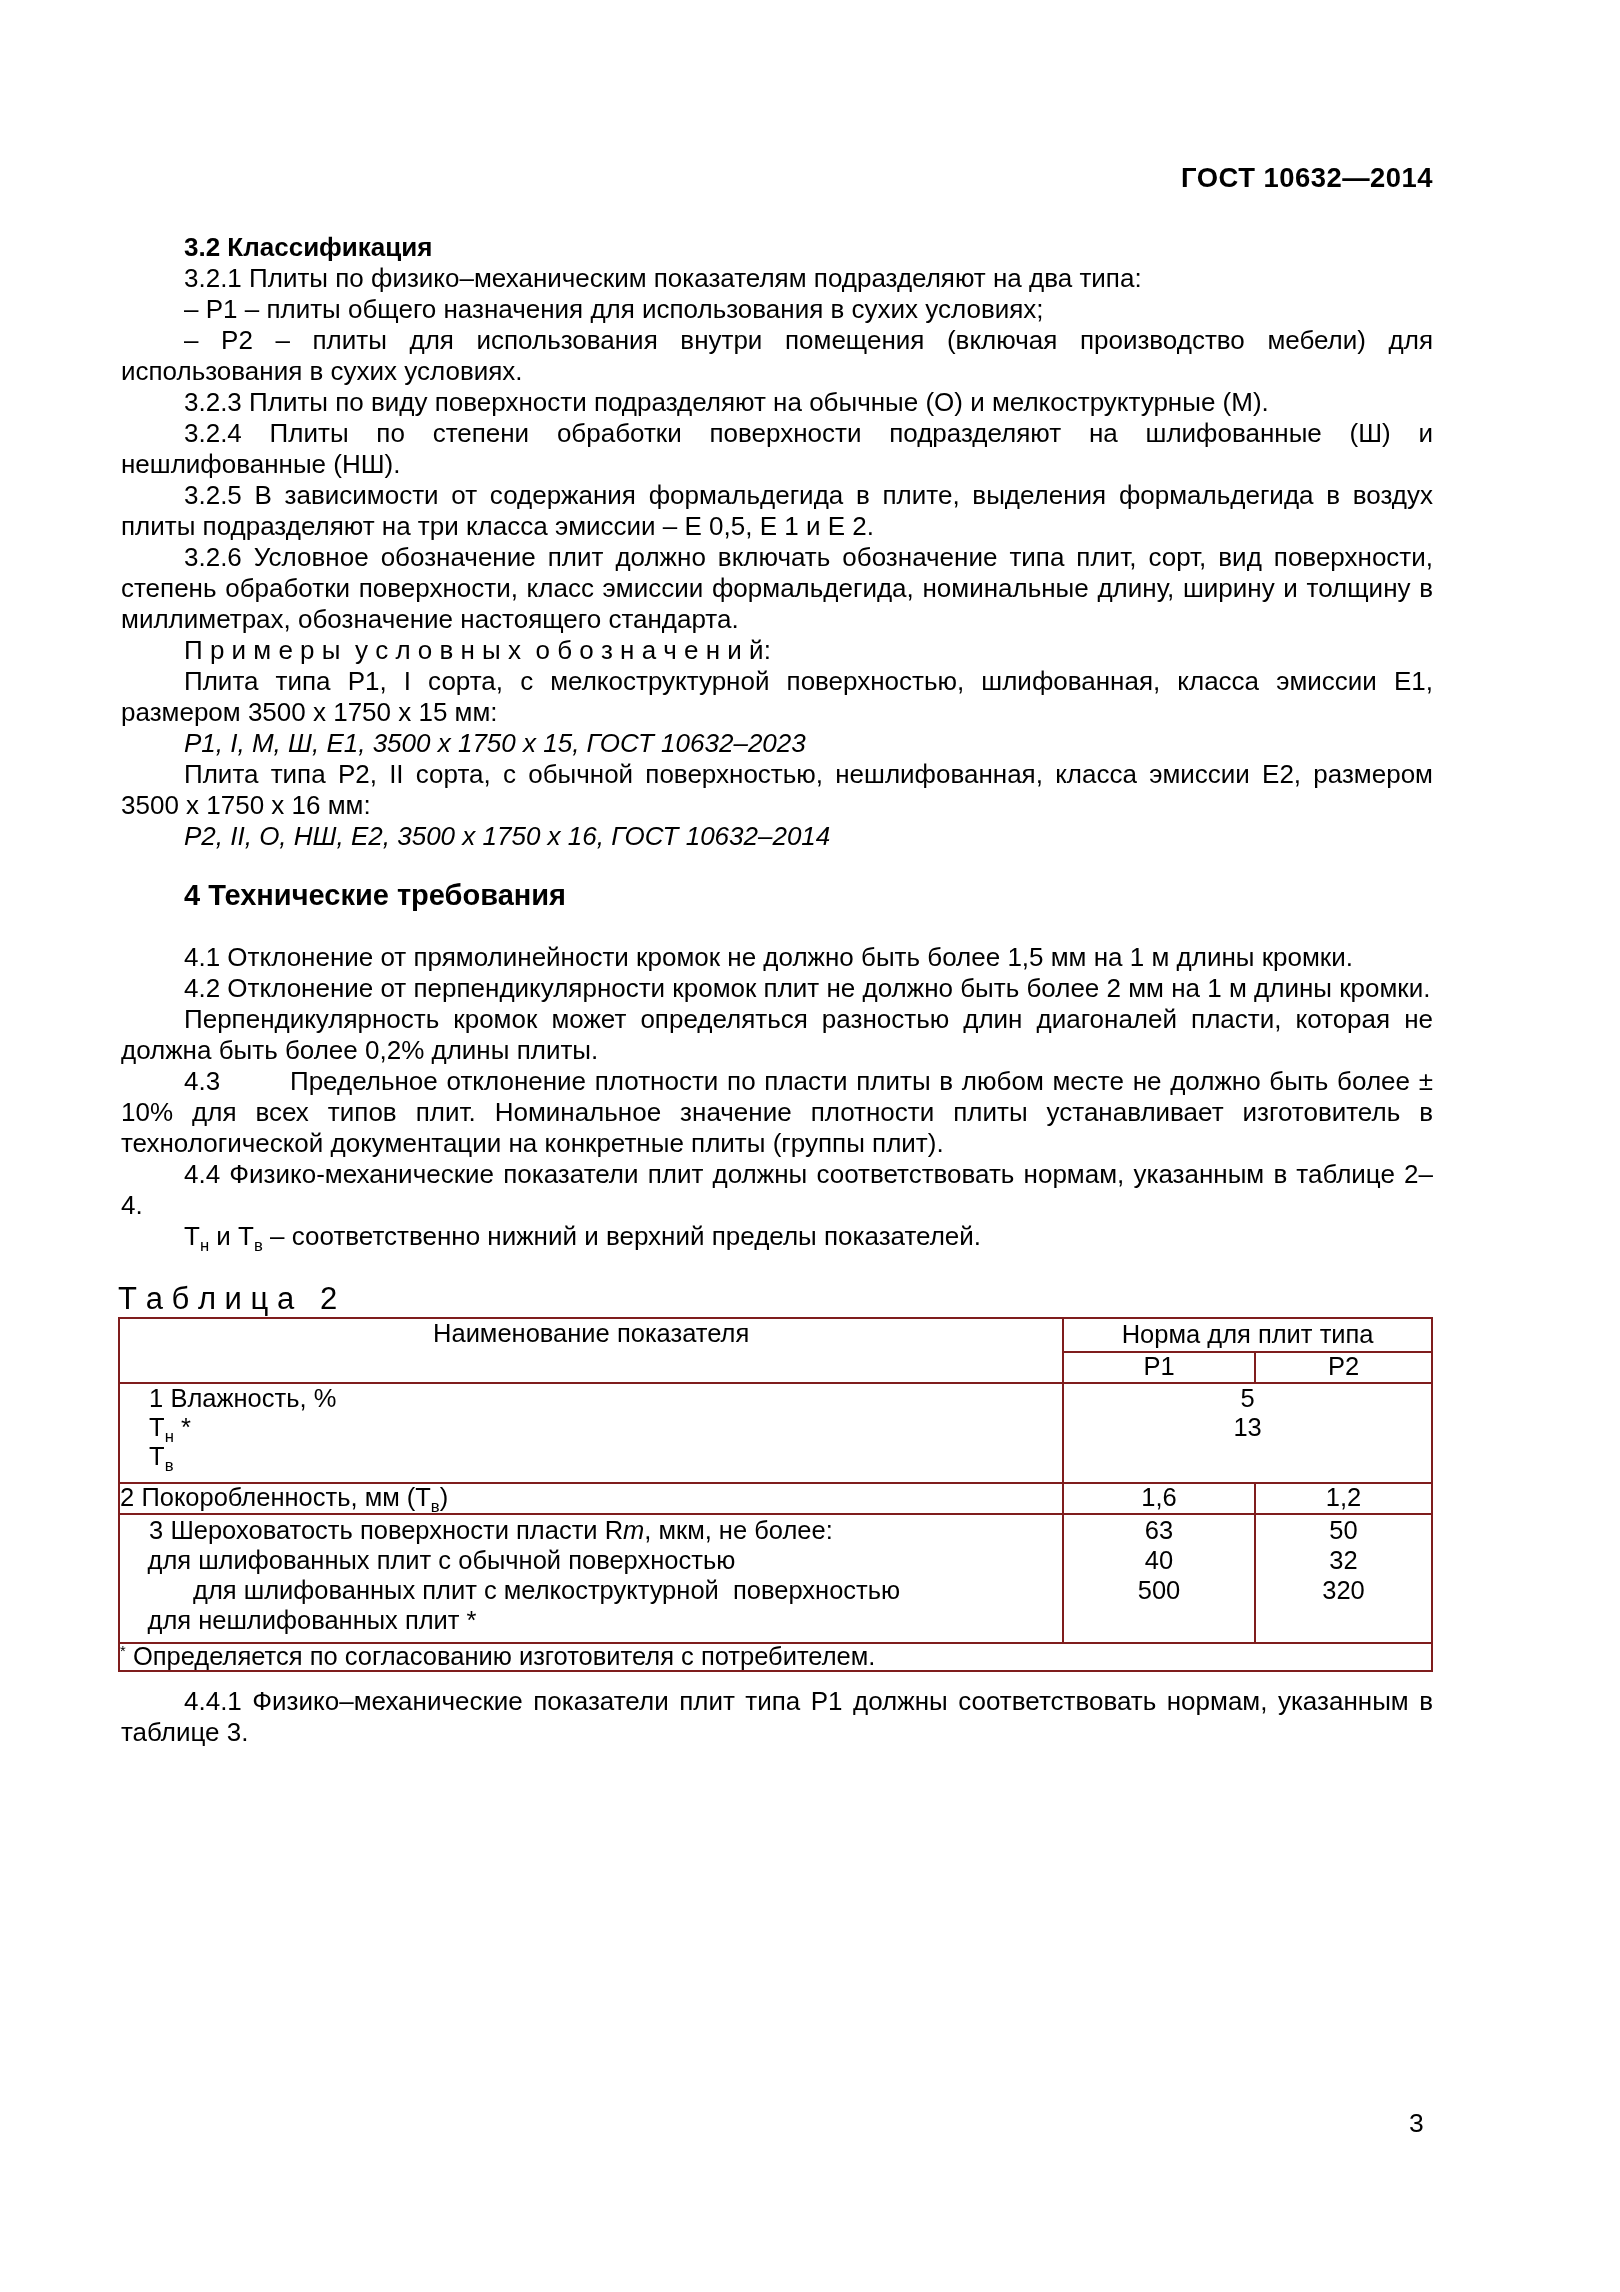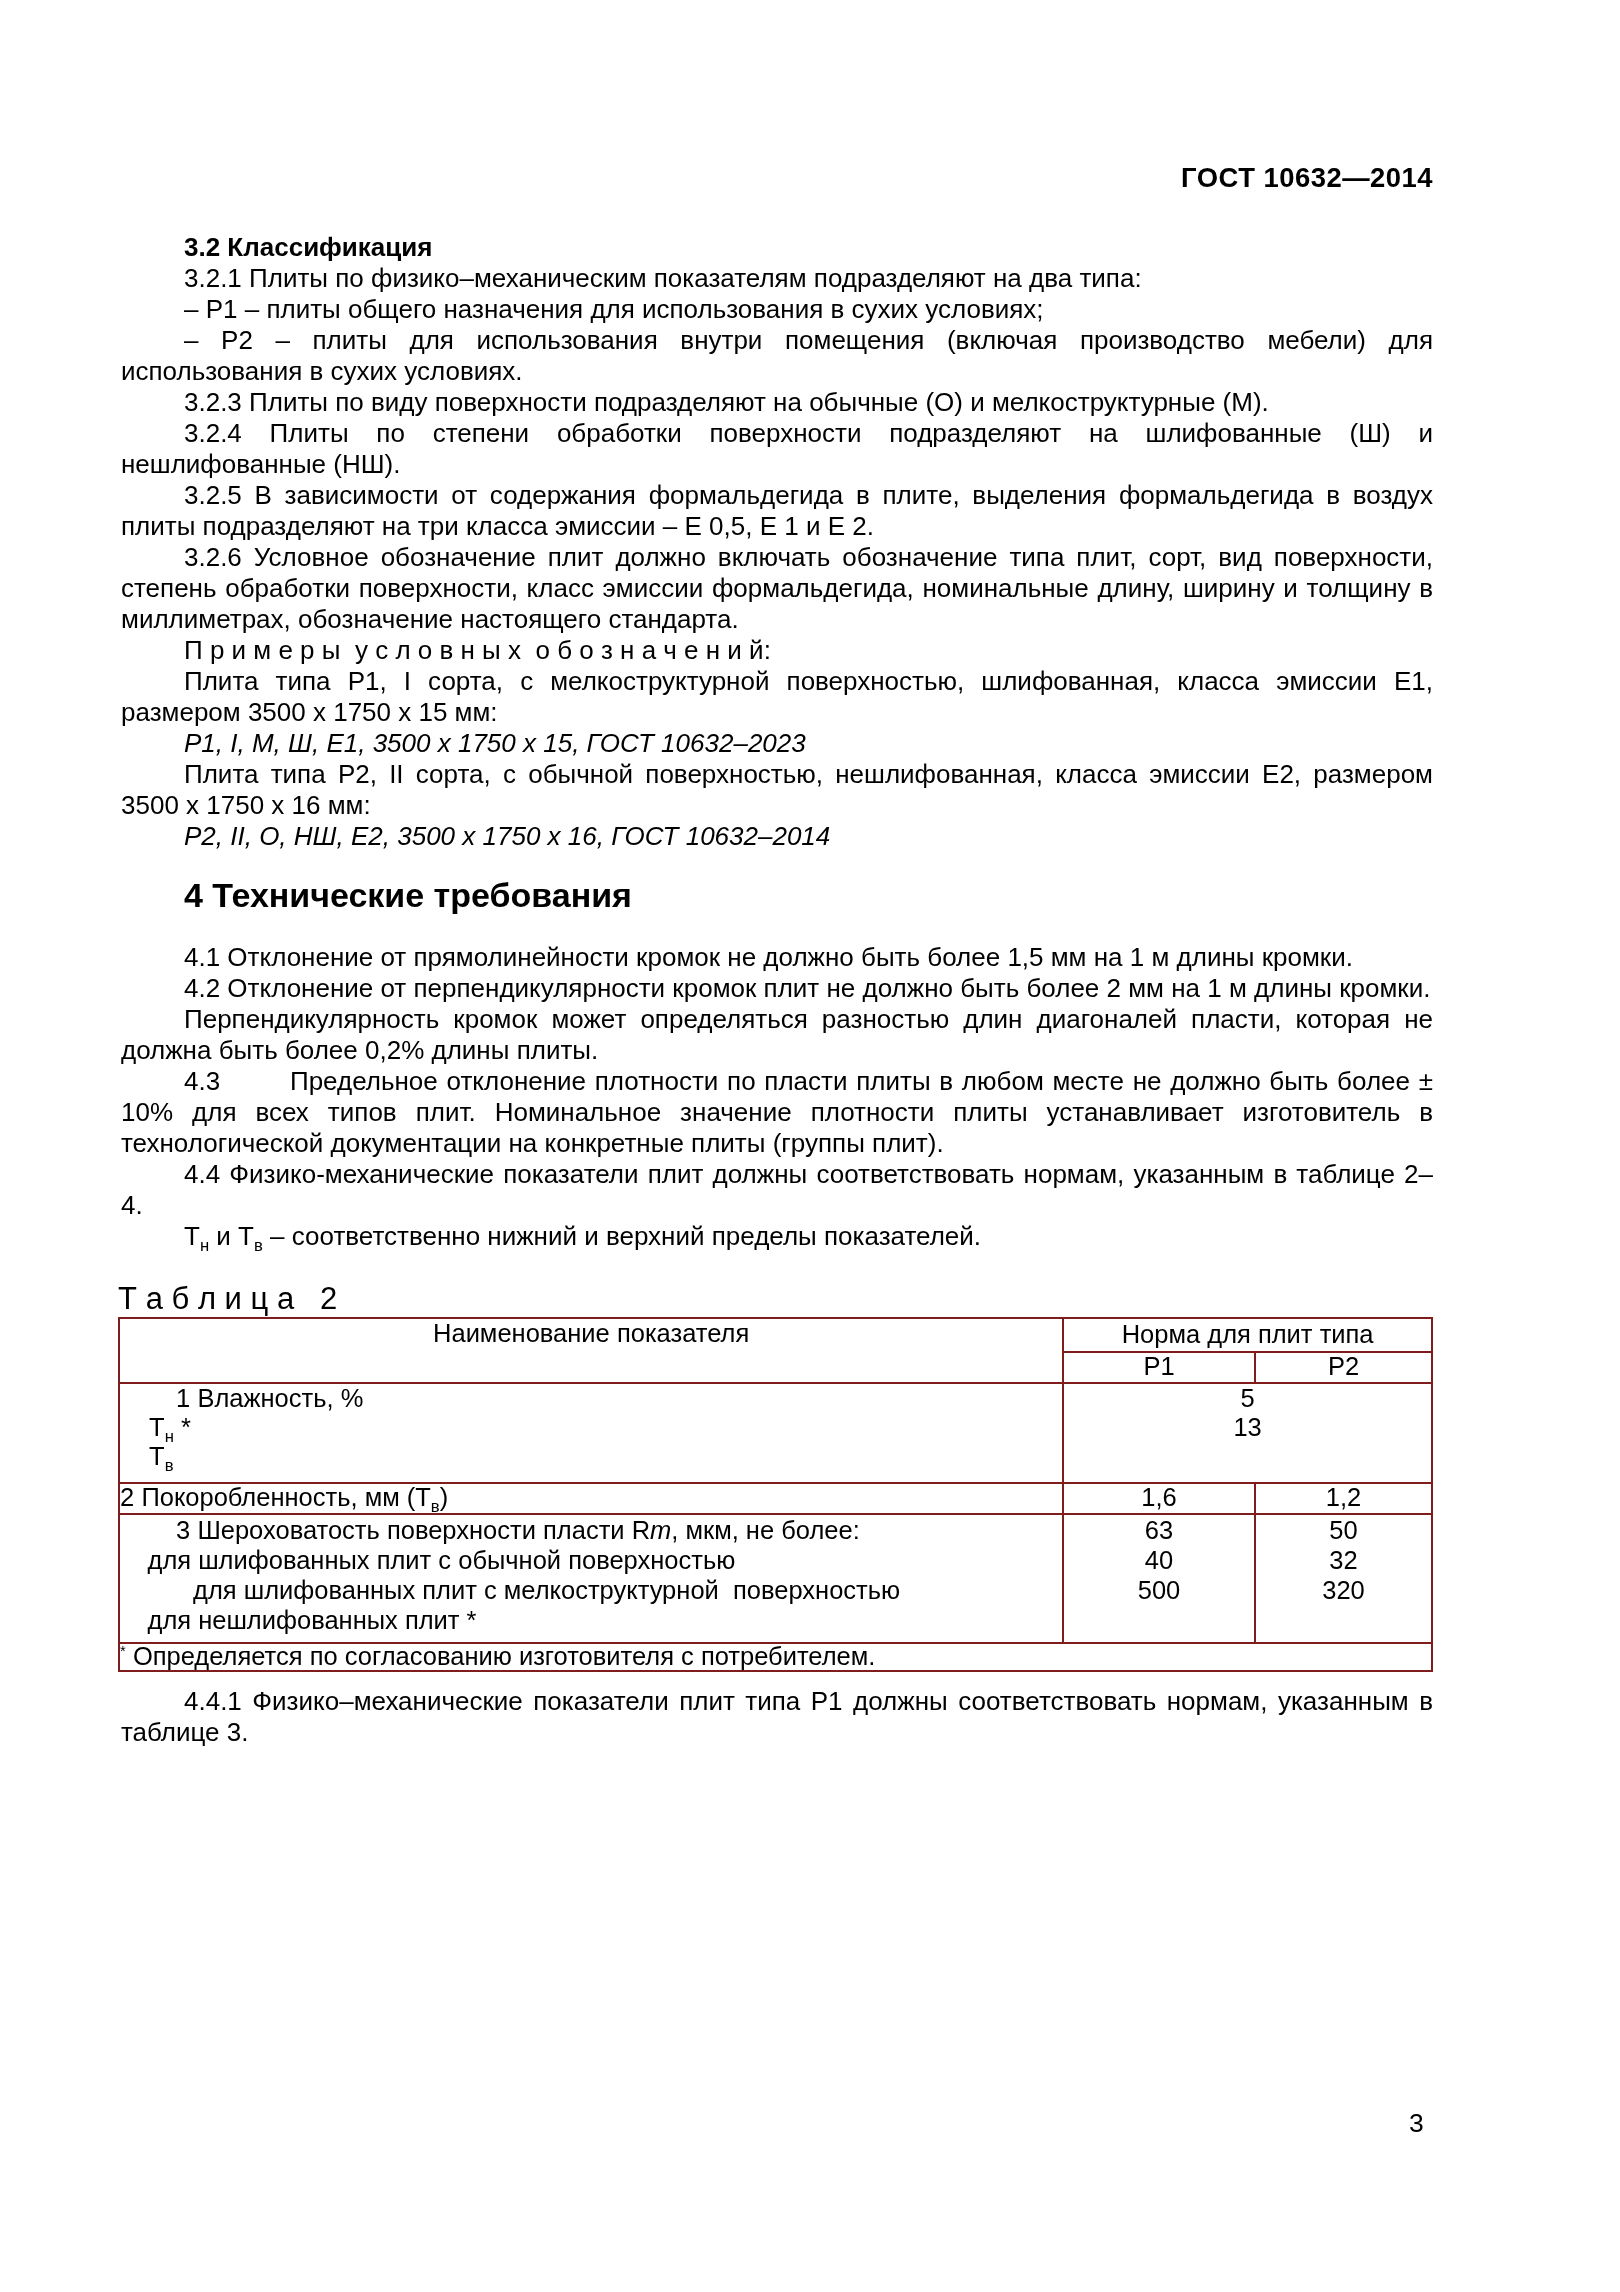--- a/index.html
+++ b/index.html
@@ -14,42 +14,42 @@
     font-size:27.4px;font-weight:bold;text-align:right;line-height:31px;
     margin-bottom:39px;letter-spacing:0.5px;
   }
   .para{
     font-size:26px;line-height:31px;text-align:justify;text-indent:63px;
   }
   .bold{font-weight:bold;}
   .italic{font-style:italic;}
   .pre{white-space:pre-wrap;}
   .h4-heading{
-    font-size:34px;font-weight:bold;line-height:31px;text-indent:63px;
+    font-size:29px;font-weight:bold;line-height:31px;text-indent:63px;
     margin-top:28px;margin-bottom:31px;
   }
   sub{font-size:16.7px;line-height:0;}
   sup{font-size:14.7px;line-height:0;}
   .tbl-caption{
     font-size:31px;line-height:29px;margin-top:32px;margin-bottom:3.9px;
     white-space:pre-wrap;margin-left:-2.9px;
   }
   table.t2{
     width:1315px;margin-left:-2.9px;border-collapse:collapse;table-layout:fixed;
     border:2.9px solid #000;font-size:25.5px;
   }
   table.t2 td{border:2px solid #7f1d1d;padding:0;vertical-align:top;}
   .bt-thick td{border-top:5.9px solid #000;}
   td.hdr-name{text-align:center;vertical-align:middle;}
   td.hdr-group{text-align:center;height:32px;vertical-align:middle;line-height:30px;}
   td.hdr-sub{text-align:center;height:29px;vertical-align:middle;line-height:27.4px;}
   td.cell-label{padding:5.9px 0 0 0;}
   .tline{line-height:29px;white-space:pre-wrap;}
   .tline3{line-height:30px;white-space:pre-wrap;}
-  .ind-num{padding-left:56px;}
+  .ind-num{padding-left:29px;}
   .ind-t{padding-left:29px;}
   .ind-a{padding-left:27.4px;}
   .ind-b{padding-left:73px;}
   td.cell-val-merged{text-align:center;vertical-align:top;padding-top:35px;}
   td.cell-val-merged .tline{text-align:center;}
   td.r1{height:98px;}
   td.r2{height:29px;vertical-align:middle;line-height:27.4px;}
   td.r2v{text-align:center;}
   td.r3{height:127px;}
   td.cell-val3{padding-top:36px;text-align:center;}

